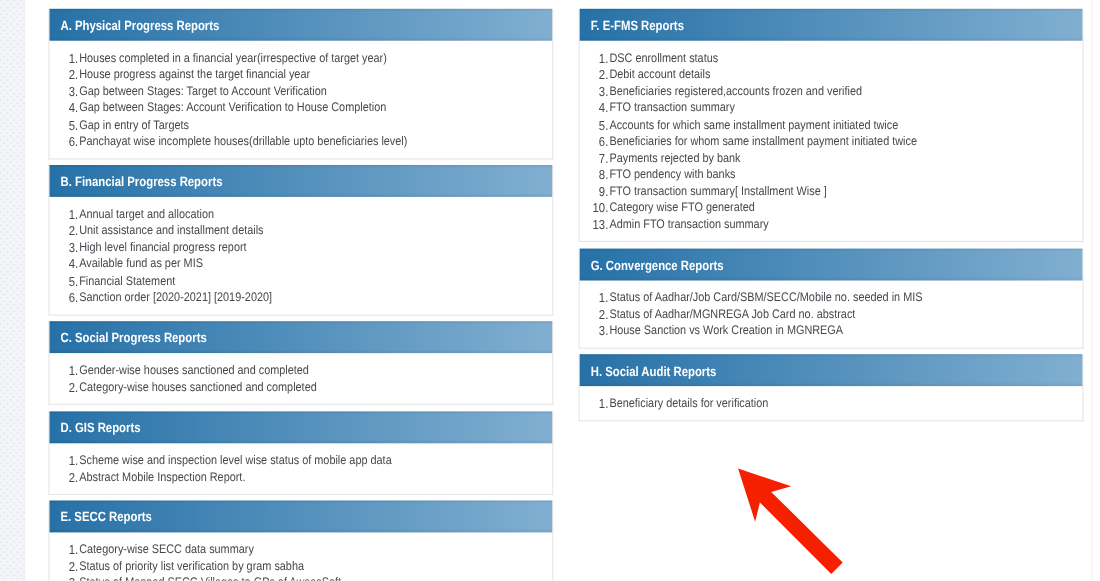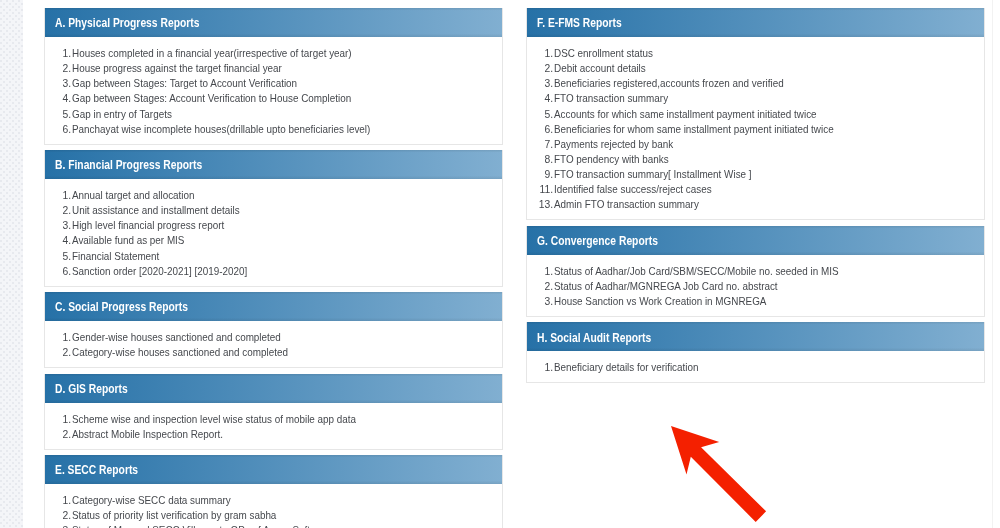--- a/index.html
+++ b/index.html
@@ -215,22 +215,22 @@
               </li>
               <li>
                 <span class="num">8.</span>
                 <span class="lbl">FTO pendency with banks</span>
               </li>
               <li>
                 <span class="num">9.</span>
                 <span class="lbl">FTO transaction summary[ Installment Wise ]</span>
               </li>
               <li>
-                <span class="num">11.</span>
-                <span class="lbl">Identified false success/reject cases</span>
+                <span class="num">10.</span>
+                <span class="lbl">Category wise FTO generated</span>
               </li>
               <li>
                 <span class="num">13.</span>
                 <span class="lbl">Admin FTO transaction summary</span>
               </li>
             </ol>
           </div>
         </div>
         <div class="panel">
           <div class="panel-head">

